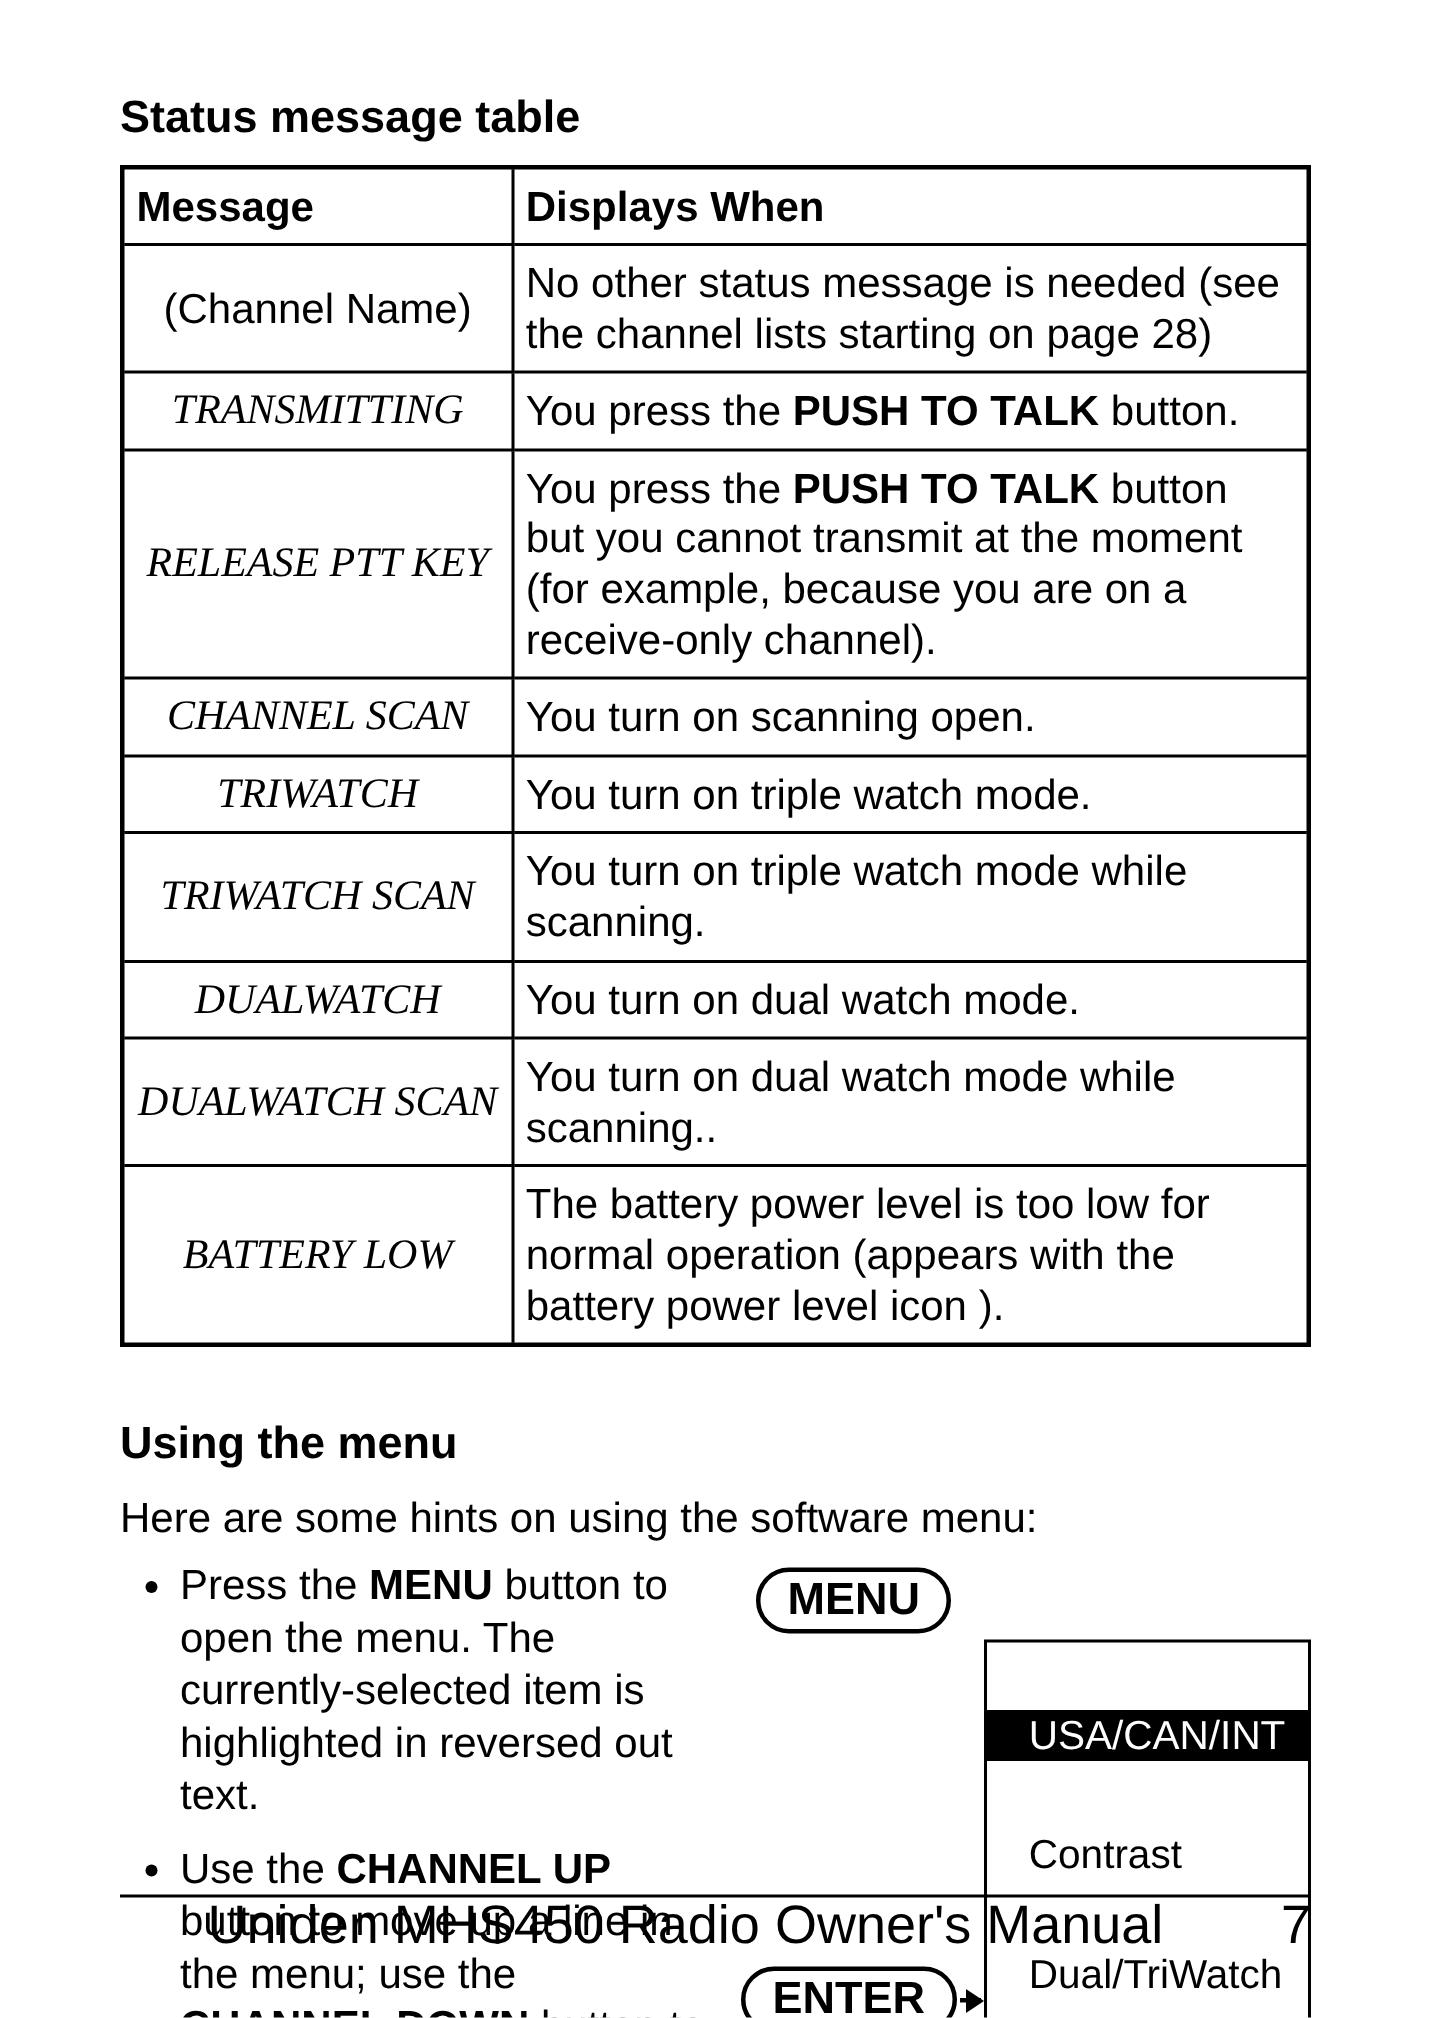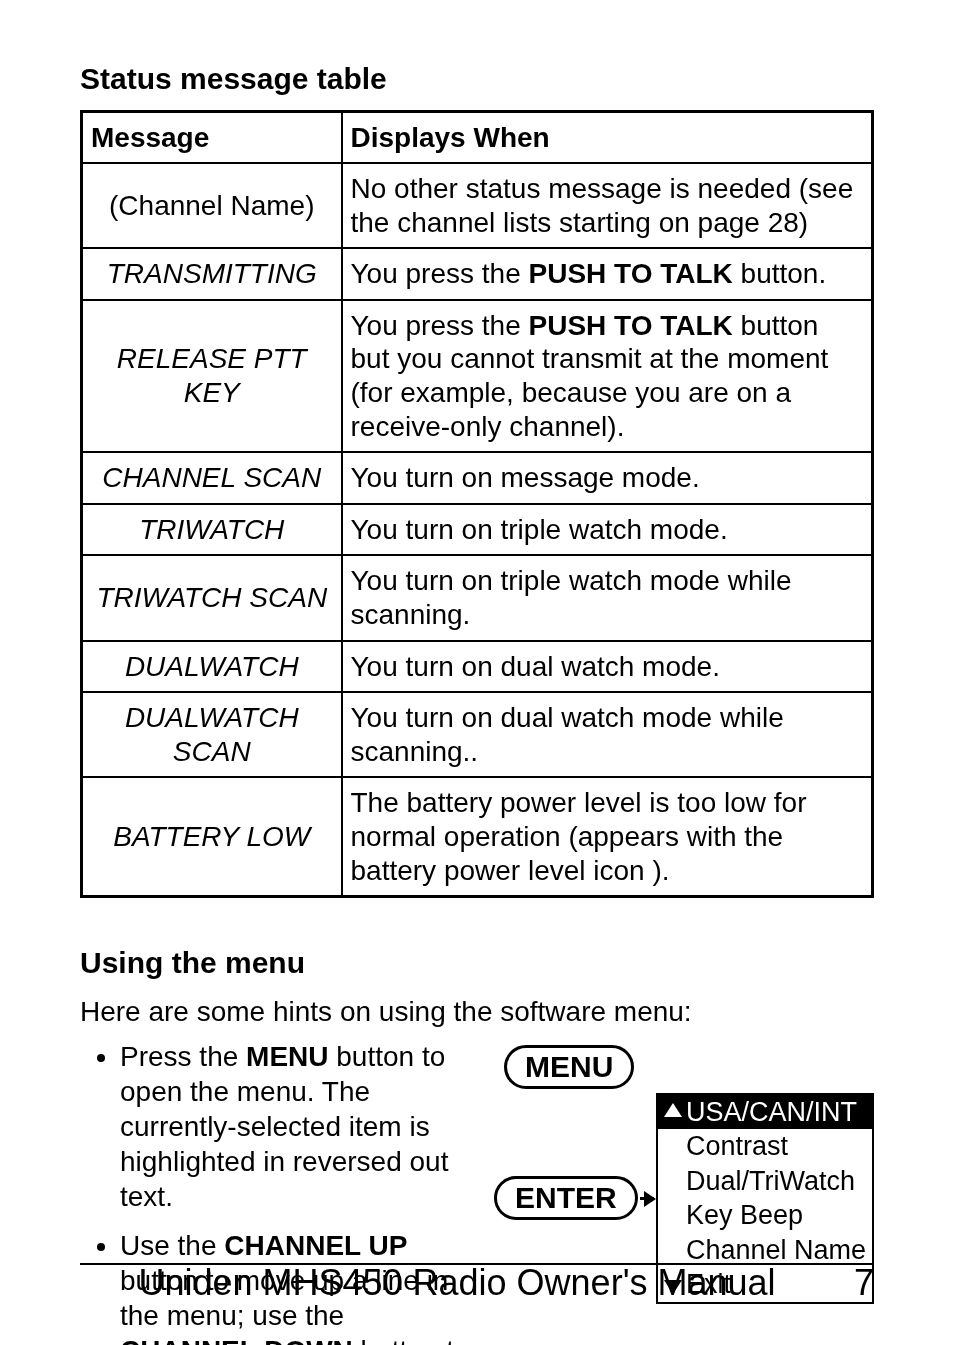--- a/index.html
+++ b/index.html
@@ -34,21 +34,21 @@
     font-size: 28px;
     line-height: 1.2;
   }
   table.status th {
     font-weight: bold;
   }
   table.status td.msgcol {
     width: 260px;
     text-align: center;
   }
-  .italic { font-style: italic; }
+  .italic { font-style: italic; font-family: Liberation Serif, serif; }
   .boldcond { font-family: Liberation Sans, sans-serif; font-weight: bold; }
   p.intro { margin: 8px 0 10px 0; }
   .two-col {
     display: flex;
     align-items: flex-start;
     gap: 20px;
   }
   ul.hints {
     margin: 0 0 0 40px;
     padding: 0;
@@ -101,20 +101,21 @@
     width: 220px;
     font-family: "Arial Narrow", Arial, sans-serif;
     font-size: 27px;
     line-height: 1.28;
     position: relative;
     background:#fff;
   }
   .menu-box .row {
     padding: 0 6px 0 28px;
     white-space: nowrap;
+    margin-top: 45px;
   }
   .menu-box .row.selected {
     background: #000;
     color: #fff;
   }
   .tri-up, .tri-down {
     position: absolute;
     left: 6px;
     width: 0; height: 0;
   }
@@ -167,21 +168,21 @@
       <tr>
         <td class="msgcol italic">TRANSMITTING</td>
         <td>You press the <span class="boldcond">PUSH TO TALK</span> button.</td>
       </tr>
       <tr>
         <td class="msgcol italic">RELEASE PTT KEY</td>
         <td>You press the <span class="boldcond">PUSH TO TALK</span> button but you cannot transmit at the moment (for example, because you are on a receive-only channel).</td>
       </tr>
       <tr>
         <td class="msgcol italic">CHANNEL SCAN</td>
-        <td>You turn on message mode.</td>
+        <td>You turn on scanning open.</td>
       </tr>
       <tr>
         <td class="msgcol italic">TRIWATCH</td>
         <td>You turn on triple watch mode.</td>
       </tr>
       <tr>
         <td class="msgcol italic">TRIWATCH SCAN</td>
         <td>You turn on triple watch mode while scanning.</td>
       </tr>
       <tr>

